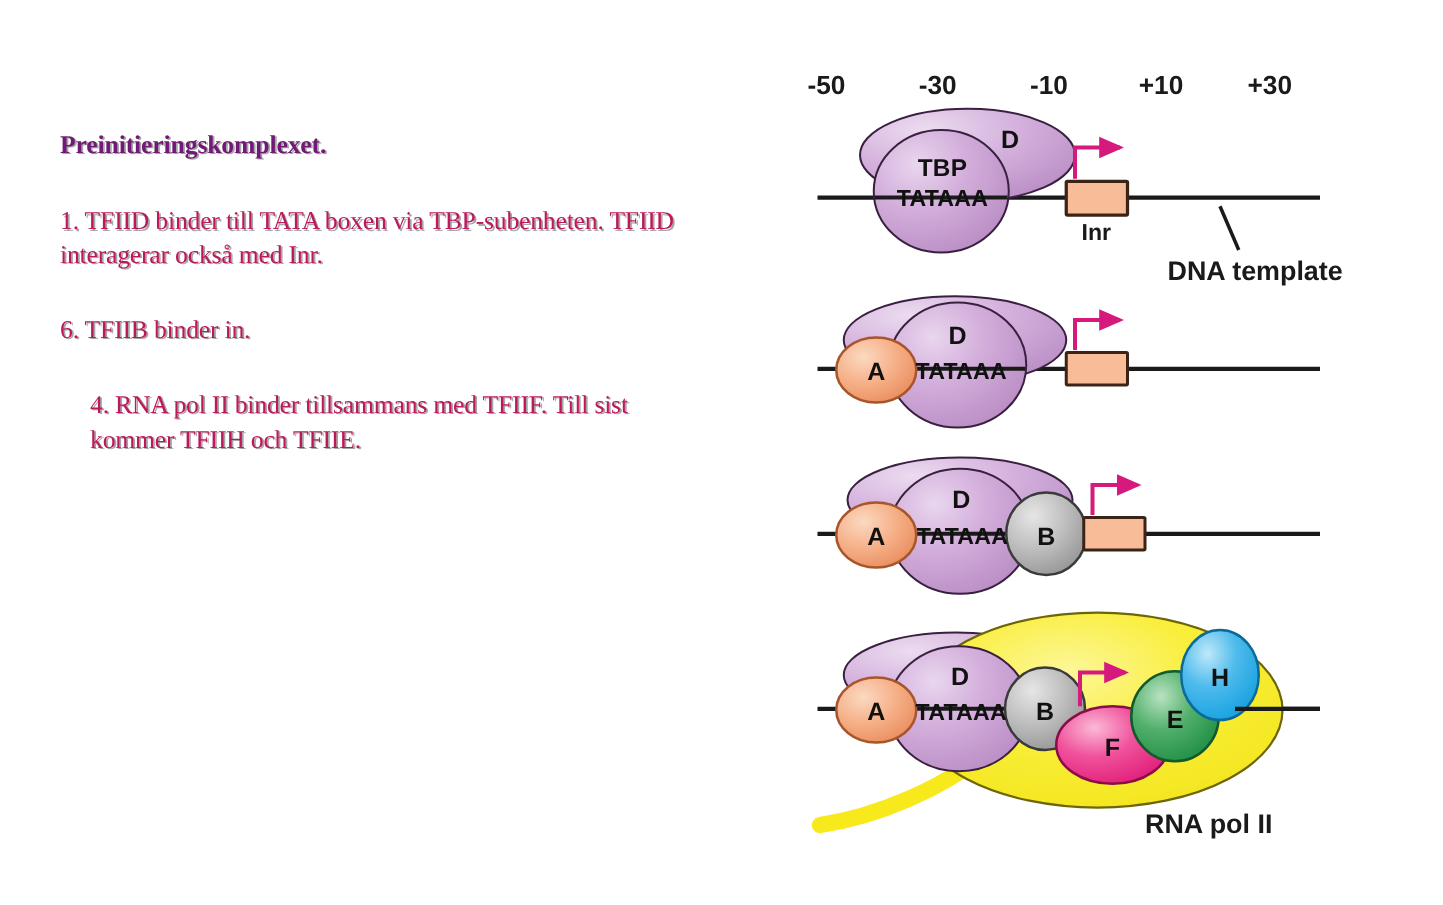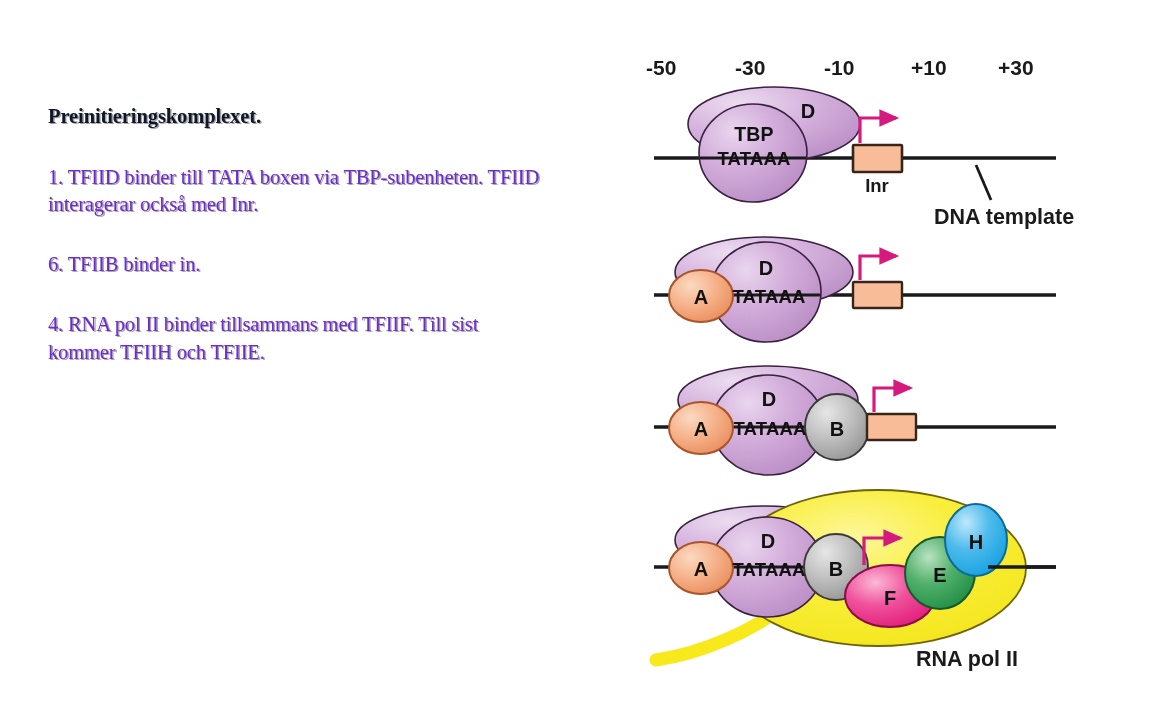--- a/index.html
+++ b/index.html
@@ -20,36 +20,36 @@
   #text-column {
     position: absolute;
     left: 48px;
     top: 104px;
     width: 500px;
   }
   .slide-heading {
     font-family: "Liberation Serif", serif;
     font-weight: bold;
     font-size: 20.5px;
-    color: #0f172a;
+    color: #701a75;
     text-shadow: 1.4px 1.4px 0 rgba(150,150,150,0.85);
     margin: 0 0 34px 0;
     line-height: 1.25;
     letter-spacing: -0.1px;
   }
   .body-item {
     font-family: "Liberation Serif", serif;
     font-size: 20.5px;
-    color: #6d28d9;
+    color: #be185d;
     text-shadow: 1.4px 1.4px 0 rgba(150,150,150,0.85);
     line-height: 1.33;
     margin: 0 0 33px 0;
     letter-spacing: -0.15px;
   }
-  .body-item:last-child { margin-bottom: 0; }
+  .body-item:last-child { margin-bottom: 0; margin-left: 24px; }
 
   
   #diagram-figure {
     position: absolute;
     left: 628px;
     top: 40px;
     width: 552px;
     height: 648px;
   }
   #diagram-figure svg { display: block; }

